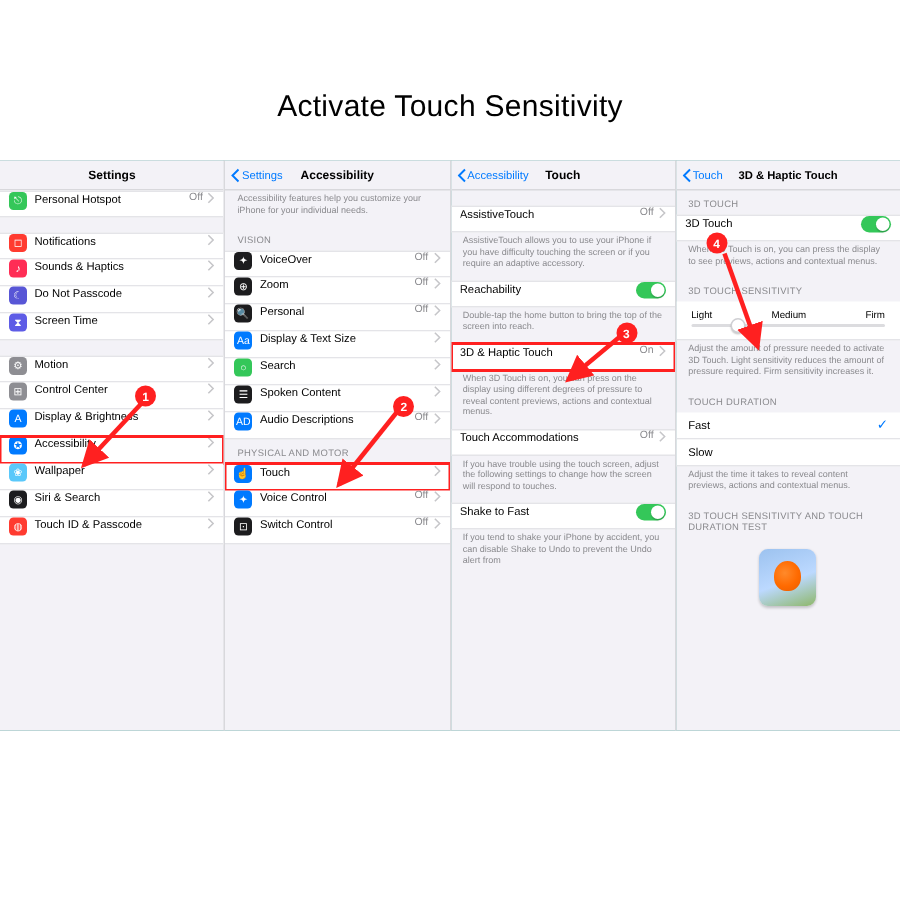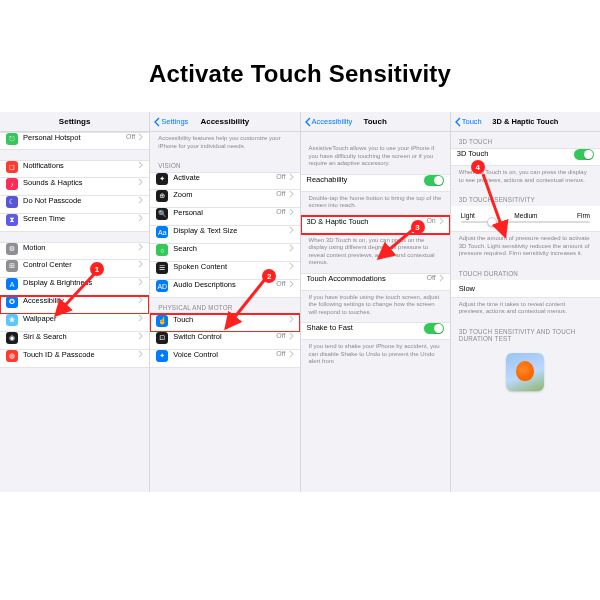--- a/index.html
+++ b/index.html
@@ -1,17 +1,17 @@
 <!DOCTYPE html>
 <html><head>
 <meta charset="utf-8">
 <style>
   *{box-sizing:border-box;margin:0;padding:0;-webkit-font-smoothing:antialiased}
   body{font-family:-apple-system,"Helvetica Neue",Arial,sans-serif;background:#fff;color:#000;width:600px;height:600px;overflow:hidden}
-  .page-title{font-size:24px;font-weight:700;text-align:center;padding:60px 0 24px;letter-spacing:.2px}
+  .page-title{font-size:20px;font-weight:400;text-align:center;padding:60px 0 24px;letter-spacing:.2px}
   .panels{display:flex;width:100%;height:380px;background:#0f766e}
   .panel{flex:1 1 0;border-right:1px solid #d8d8dc;overflow:hidden;position:relative;font-size:7.5px;background:#f3f2f7}
   .panel:last-child{border-right:none}
   .hdr{display:flex;align-items:center;height:20px;padding:0 4px;background:#f3f2f7;border-bottom:1px solid #d8d8dc;position:relative}
   .hdr .back{display:flex;align-items:center;color:#007aff;font-size:7.5px;gap:1px}
   .hdr .back svg{width:6px;height:10px}
   .hdr .title{position:absolute;left:0;right:0;text-align:center;font-weight:600;font-size:8px}
   .section-hdr{color:#8a8a8e;font-size:6.3px;padding:6px 8px 3px;text-transform:uppercase;letter-spacing:.2px}
   .section-sub{color:#8a8a8e;font-size:6px;padding:3px 8px 6px;line-height:1.25}
   .row{display:flex;align-items:flex-start;height:18px;padding:0 6px 12px 6px;background:#fff;border-bottom:1px solid #e4e4e8;position:relative}
@@ -158,21 +158,21 @@
             <path d="M5 1L1 5l4 4" fill="none" stroke="currentColor" stroke-width="1.3"></path>
           </svg>
           <span>Settings</span>
         </div>
       <div class="title">Accessibility</div>
     </div>
     <div class="section-sub">Accessibility features help you customize your iPhone for your individual needs.</div>
     <div class="section-hdr">VISION</div>
     <div class="row first">
         <div class="icon ic-black">✦</div>
-        <div class="label">Activate</div>
+        <div class="label">VoiceOver</div>
         <div class="value">Off</div>
         <span class="chev"><svg viewBox="0 0 6 10">
             <path d="M1 1l4 4-4 4" fill="none" stroke="currentColor" stroke-width="1.3"></path>
           </svg></span>
       </div>
     <div class="row">
         <div class="icon ic-black">⊕</div>
         <div class="label">Zoom</div>
         <div class="value">Off</div>
         <span class="chev"><svg viewBox="0 0 6 10">
@@ -218,30 +218,30 @@
       </div>
     <div class="section-hdr">PHYSICAL AND MOTOR</div>
     <div class="row first highlight">
         <div class="icon ic-blue">☝</div>
         <div class="label">Touch</div>
         <span class="chev"><svg viewBox="0 0 6 10">
             <path d="M1 1l4 4-4 4" fill="none" stroke="currentColor" stroke-width="1.3"></path>
           </svg></span>
       </div>
     <div class="row">
+        <div class="icon ic-blue">✦</div>
+        <div class="label">Voice Control</div>
+        <div class="value">Off</div>
+        <span class="chev"><svg viewBox="0 0 6 10">
+            <path d="M1 1l4 4-4 4" fill="none" stroke="currentColor" stroke-width="1.3"></path>
+          </svg></span>
+      </div>
+    <div class="row">
         <div class="icon ic-black">⊡</div>
         <div class="label">Switch Control</div>
-        <div class="value">Off</div>
-        <span class="chev"><svg viewBox="0 0 6 10">
-            <path d="M1 1l4 4-4 4" fill="none" stroke="currentColor" stroke-width="1.3"></path>
-          </svg></span>
-      </div>
-    <div class="row">
-        <div class="icon ic-blue">✦</div>
-        <div class="label">Voice Control</div>
         <div class="value">Off</div>
         <span class="chev"><svg viewBox="0 0 6 10">
             <path d="M1 1l4 4-4 4" fill="none" stroke="currentColor" stroke-width="1.3"></path>
           </svg></span>
       </div>
 
     <div class="num" style="left:112px;top:157px">2</div>
     <svg class="arrow" style="left:70px;top:162px" width="50" height="60">
         <defs>
           <marker id="ah2" markerWidth="6" markerHeight="6" refX="5" refY="3" orient="auto">
@@ -256,20 +256,27 @@
     <div class="hdr">
       <div class="back">
           <svg viewBox="0 0 6 10">
             <path d="M5 1L1 5l4 4" fill="none" stroke="currentColor" stroke-width="1.3"></path>
           </svg>
           <span>Accessibility</span>
         </div>
       <div class="title">Touch</div>
     </div>
     <div class="gap"></div>
+    <div class="row first">
+        <div class="label">AssistiveTouch</div>
+        <div class="value">Off</div>
+        <span class="chev"><svg viewBox="0 0 6 10">
+            <path d="M1 1l4 4-4 4" fill="none" stroke="currentColor" stroke-width="1.3"></path>
+          </svg></span>
+      </div>
     <div class="section-sub">AssistiveTouch allows you to use your iPhone if you have difficulty touching the screen or if you require an adaptive accessory.</div>
     <div class="row first">
         <div class="label">Reachability</div>
         <div class="toggle on"></div>
       </div>
     <div class="section-sub">Double-tap the home button to bring the top of the screen into reach.</div>
     <div class="row first highlight">
         <div class="label">3D &amp; Haptic Touch</div>
         <div class="value">On</div>
         <span class="chev"><svg viewBox="0 0 6 10">
@@ -324,20 +331,24 @@
           <span>Light</span>
           <span>Medium</span>
           <span>Firm</span>
         </div>
       <div class="track">
           <div class="knob" style="left:20%"></div>
         </div>
     </div>
     <div class="section-sub">Adjust the amount of pressure needed to activate 3D Touch. Light sensitivity reduces the amount of pressure required. Firm sensitivity increases it.</div>
     <div class="section-hdr">TOUCH DURATION</div>
+    <div class="opt-row first">
+        <span>Fast</span>
+        <span class="check">✓</span>
+      </div>
     <div class="opt-row">
         <span>Slow</span>
       </div>
     <div class="section-sub">Adjust the time it takes to reveal content previews, actions and contextual menus.</div>
     <div class="section-hdr">3D TOUCH SENSITIVITY AND TOUCH DURATION TEST</div>
     <div class="photo"></div>
 
     <div class="num" style="left:20px;top:48px">4</div>
     <svg class="arrow" style="left:28px;top:58px" width="32" height="72">
         <defs>

